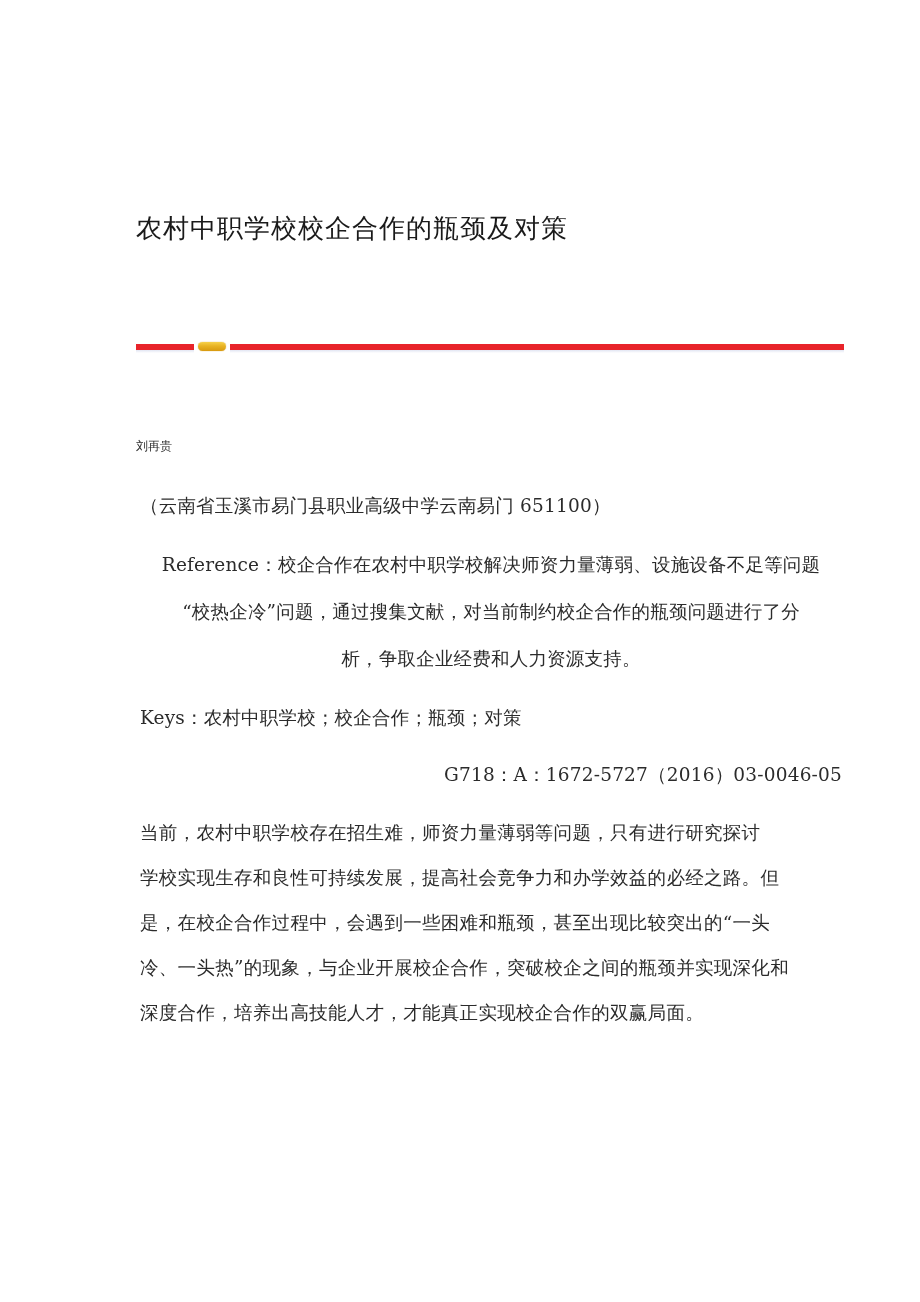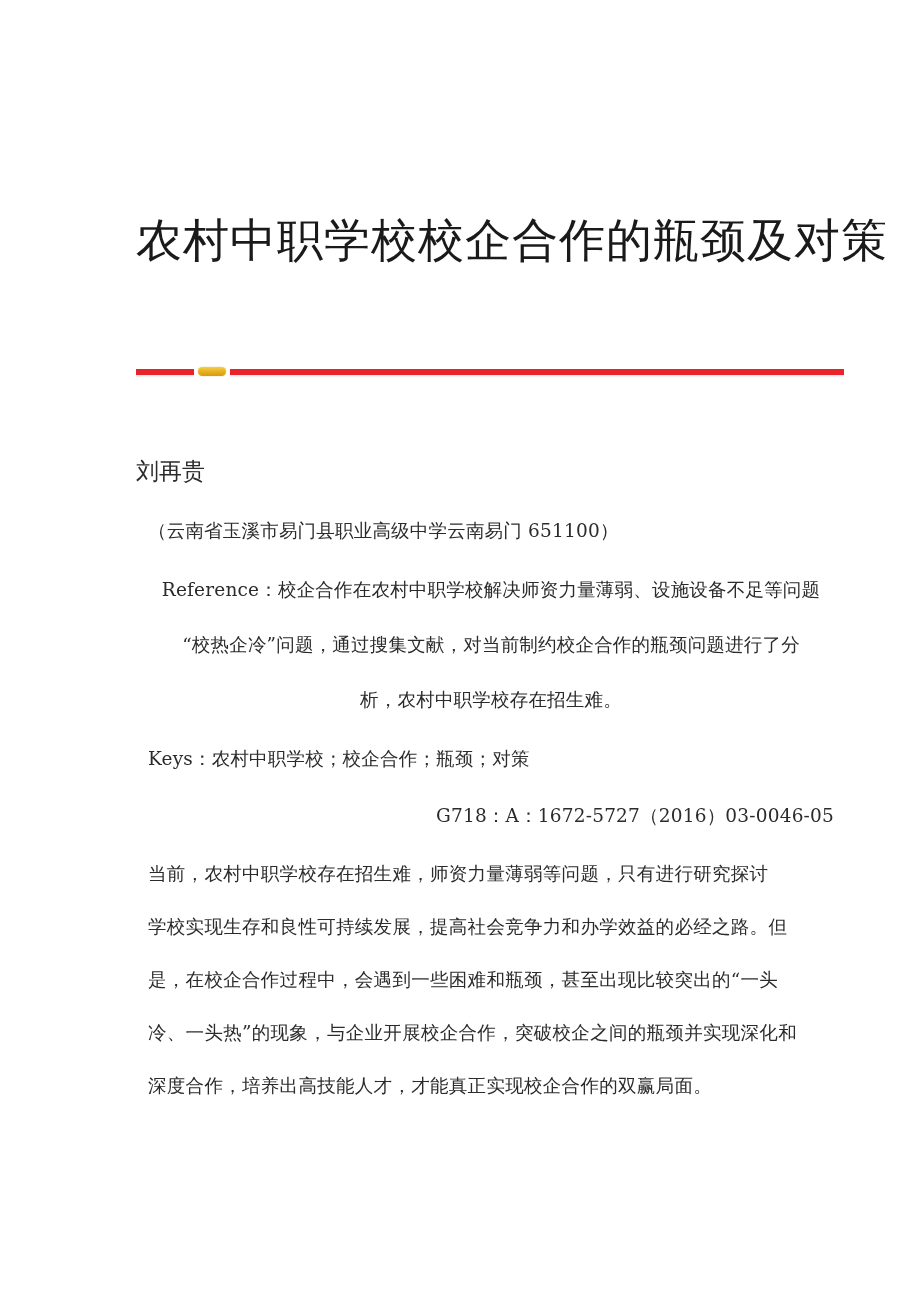--- a/index.html
+++ b/index.html
@@ -27,21 +27,21 @@
     left: 136px;
     top: 0;
     width: 710px;
   }
 
   
   .doc-title {
     margin: 0;
     padding-top: 212px;
     font-family: "DejaVu Serif", "Liberation Serif", serif;
-    font-size: 46px;
+    font-size: 26px;
     font-weight: 400;
     line-height: 1.25;
     letter-spacing: 1px;
     color: #1a1a1a;
     text-align: left;
     white-space: nowrap;
   }
 
   
   .divider-wrap {
@@ -83,31 +83,31 @@
     border-radius: 5px;
     background: linear-gradient(to bottom, #f6d14a 0%, #e8b323 45%, #d89a10 100%);
     box-shadow: 0 0 1px #c9910c;
   }
 
   
   .meta-block {
     margin-top: 70px;
   }
   p.line {
-    margin: 12px;
+    margin: 4px;
     font-family: "DejaVu Serif", "Liberation Serif", serif;
     font-size: 18.5px;
     line-height: 43px;
     color: #2b2b2b;
     white-space: nowrap;
     letter-spacing: 0.2px;
   }
   .author {
     margin: 0;
-    font-size: 23px;
+    font-size: 12px;
     line-height: 43px;
     color: #2b2b2b;
   }
   .affiliation {
     margin-top: 16px;
   }
   .abstract {
     margin-top: 16px;
     text-align: center;
   }
@@ -150,21 +150,21 @@
 
       <p class="author">刘再贵</p>
 
       <div class="affiliation">
         <p class="line">（云南省玉溪市易门县职业高级中学云南易门 651100）</p>
       </div>
 
       <div class="abstract">
         <p class="line">Reference：校企合作在农村中职学校解决师资力量薄弱、设施设备不足等问题</p>
         <p class="line">“校热企冷”问题，通过搜集文献，对当前制约校企合作的瓶颈问题进行了分</p>
-        <p class="line">析，农村中职学校存在招生难。</p>
+        <p class="line">析，争取企业经费和人力资源支持。</p>
       </div>
 
       <div class="keywords">
         <p class="line">Keys：农村中职学校；校企合作；瓶颈；对策</p>
       </div>
 
       <div class="classcode">
         <p class="line latin">G718：A：1672-5727（2016）03-0046-05</p>
       </div>
 

